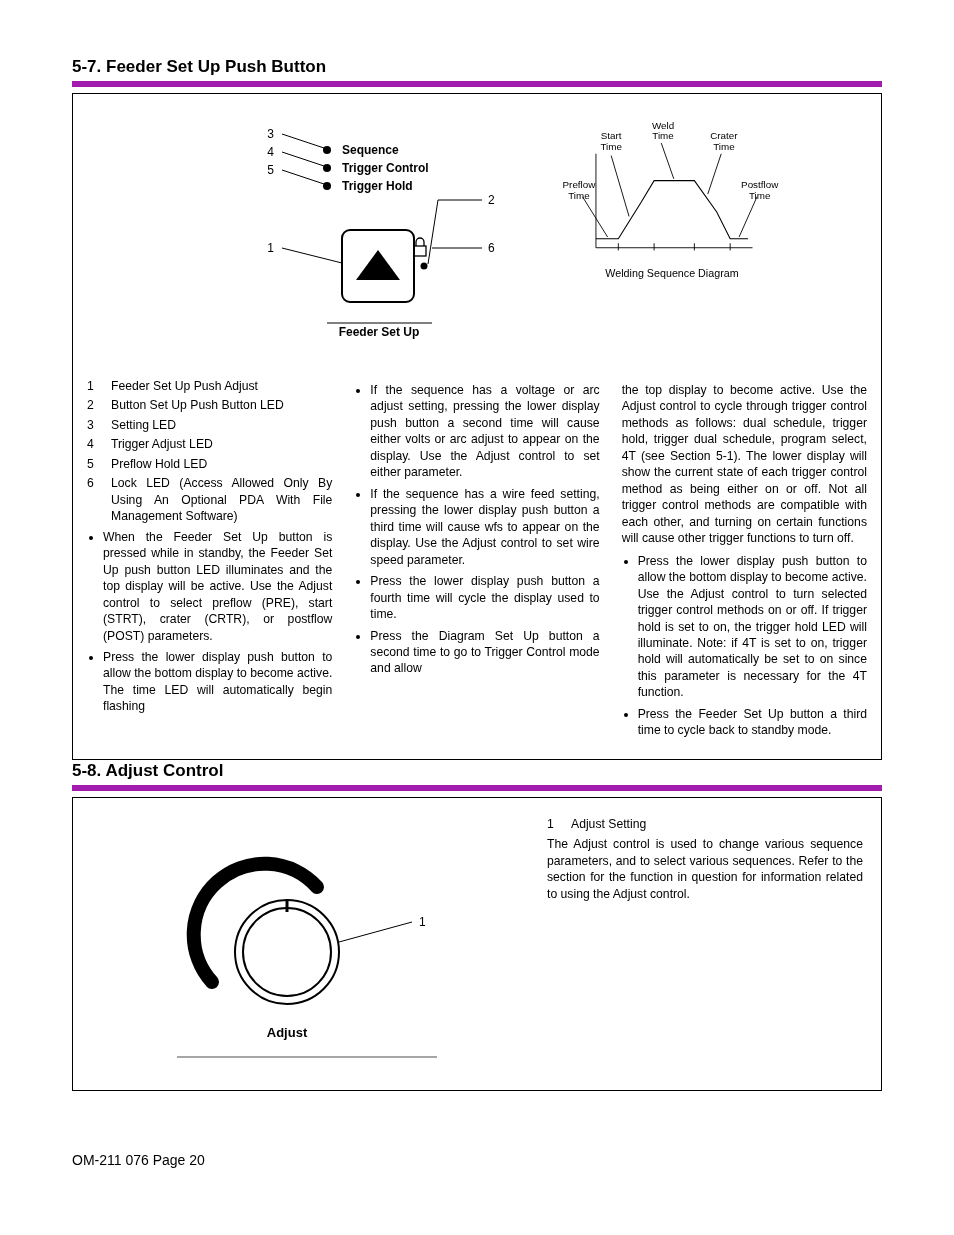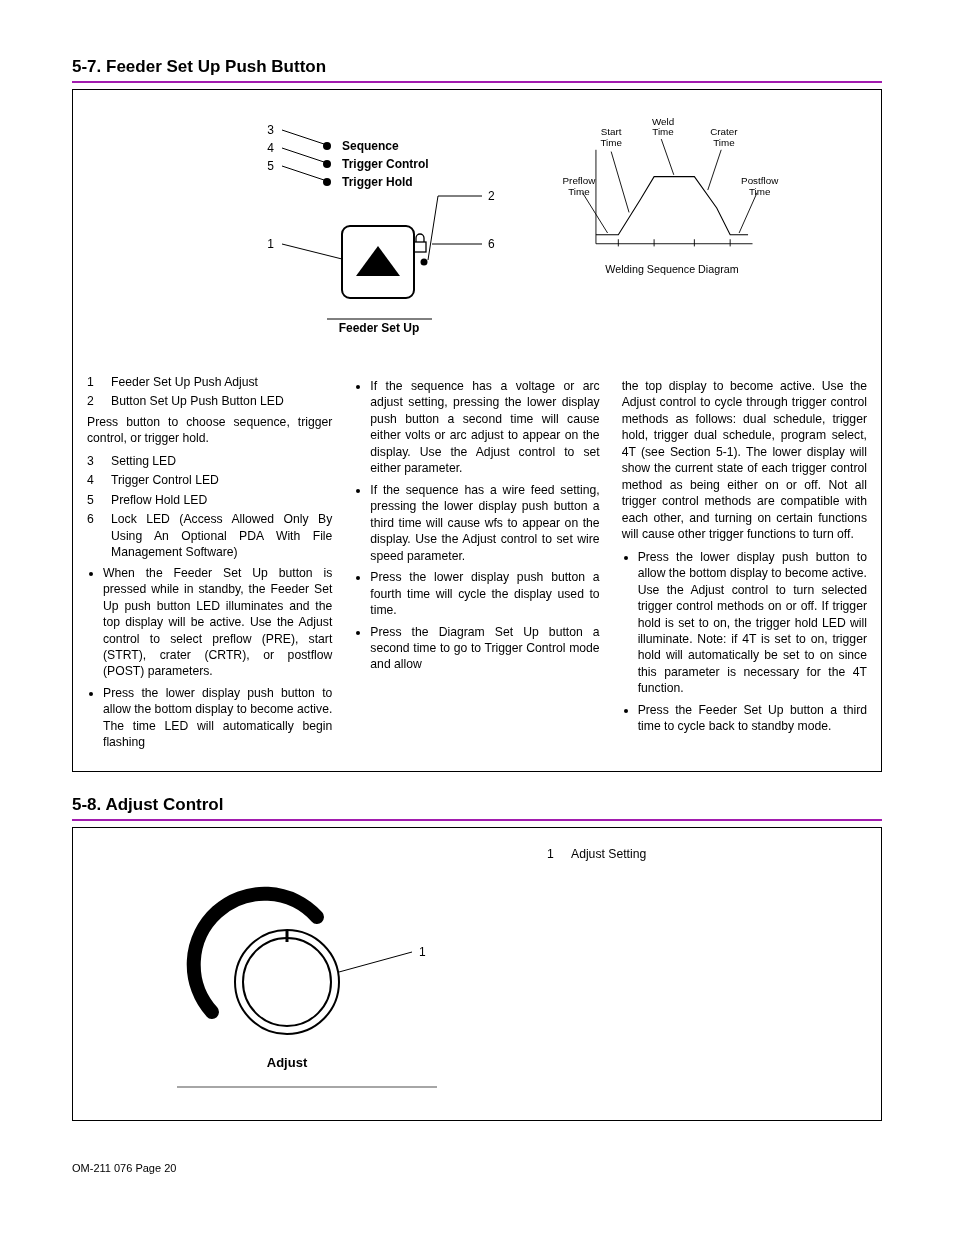--- a/index.html
+++ b/index.html
@@ -9,21 +9,21 @@
     margin: 0;
     padding: 56px 72px 40px 72px;
     width: 954px;
     box-sizing: border-box;
     color: #000;
   }
   h2 {
     font-size: 17px;
     font-weight: bold;
     margin: 0 0 6px 0;
-    border-bottom: 2px solid #a21caf;
+    border-bottom: 6px solid #a21caf;
     padding-bottom: 2px;
   }
   .figure-box {
     border: 1px solid #000;
     padding: 14px 14px 14px 14px;
     position: relative;
   }
   .fig-top {
     display: flex;
     gap: 30px;
@@ -39,21 +39,21 @@
   }
   .col { flex: 1; text-align: justify; }
   .legend-row { display: flex; gap: 10px; margin-bottom: 3px; }
   .legend-num { width: 14px; flex: 0 0 auto; }
   ul.bul { margin: 4px 0 6px 0; padding-left: 16px; }
   ul.bul li { margin-bottom: 5px; text-align: justify; }
   p { margin: 4px 0 6px 0; }
   .adj-row { display: flex; gap: 30px; align-items: flex-start; }
   .adj-fig { flex: 0 0 430px; text-align:center; padding-top:20px; padding-bottom:10px;}
   .adj-txt { flex: 1; padding-top:4px; padding-right:4px;}
-  .footer { margin-top: 40px; font-size: 11px; }
+  .footer { margin-top: 60px; font-size: 14px; }
   svg text { font-family: Arial, Helvetica, sans-serif; }
 </style>
 </head>
 <body>
 
 <h2>5-7.   Feeder Set Up Push Button</h2>
 <div class="figure-box">
   <div class="fig-top">
 
     <svg class="feeder-svg" viewBox="0 0 360 240">
@@ -129,28 +129,27 @@
 
     <div class="col">
       <div class="legend-row">
           <div class="legend-num">1</div>
           <div>Feeder Set Up Push Adjust</div>
         </div>
       <div class="legend-row">
           <div class="legend-num">2</div>
           <div>Button Set Up Push Button LED</div>
         </div>
-      <p>Press button to choose sequence, trigger control, or trigger hold.</p>
       <div class="legend-row">
           <div class="legend-num">3</div>
           <div>Setting LED</div>
         </div>
       <div class="legend-row">
           <div class="legend-num">4</div>
-          <div>Trigger Control LED</div>
+          <div>Trigger Adjust LED</div>
         </div>
       <div class="legend-row">
           <div class="legend-num">5</div>
           <div>Preflow Hold LED</div>
         </div>
       <div class="legend-row">
           <div class="legend-num">6</div>
           <div>Lock LED (Access Allowed Only By Using An Optional PDA With File Management Software)</div>
         </div>
       <ul class="bul">
@@ -171,21 +170,21 @@
     <div class="col">
       <p>the top display to become active. Use the Adjust control to cycle through trigger control methods as follows: dual schedule, trigger hold, trigger dual schedule, program select, 4T (see Section 5-1). The lower display will show the current state of each trigger control method as being either on or off. Not all trigger control methods are compatible with each other, and turning on certain functions will cause other trigger functions to turn off.</p>
       <ul class="bul">
         <li>Press the lower display push button to allow the bottom display to become active. Use the Adjust control to turn selected trigger control methods on or off. If trigger hold is set to on, the trigger hold LED will illuminate. Note: if 4T is set to on, trigger hold will automatically be set to on since this parameter is necessary for the 4T function.</li>
         <li>Press the Feeder Set Up button a third time to cycle back to standby mode.</li>
       </ul>
     </div>
   </div>
 </div>
 
-<h2 style="margin-top:22px">5-8.   Adjust Control</h2>
+<h2 style="">5-8.   Adjust Control</h2>
 <div class="figure-box">
   <div class="adj-row">
     <div class="adj-fig">
       <svg width="330" height="230" viewBox="0 0 330 230">
 
         <path d="M 75 150 A 70 70 0 0 1 180 55" fill="none" stroke="#000" stroke-width="14" stroke-linecap="round"></path>
 
         <circle cx="150" cy="120" r="52" fill="none" stroke="#000" stroke-width="2"></circle>
         <circle cx="150" cy="120" r="44" fill="none" stroke="#000" stroke-width="2"></circle>
 
@@ -196,17 +195,18 @@
 
         <text x="150" y="205" text-anchor="middle" font-size="13" font-weight="bold">Adjust</text>
         <line x1="40" y1="225" x2="300" y2="225" stroke="#000" stroke-width="0.7"></line>
       </svg>
     </div>
     <div class="adj-txt">
       <div class="legend-row">
           <div class="legend-num">1</div>
           <div>Adjust Setting</div>
         </div>
+      <p style="text-align:justify">The Adjust control is used to change various sequence parameters, and to select various sequences. Refer to the section for the function in question for information related to using the Adjust control.</p>
     </div>
   </div>
 </div>
 
 <div class="footer">OM-211 076 Page 20</div>
 
 </body></html>

